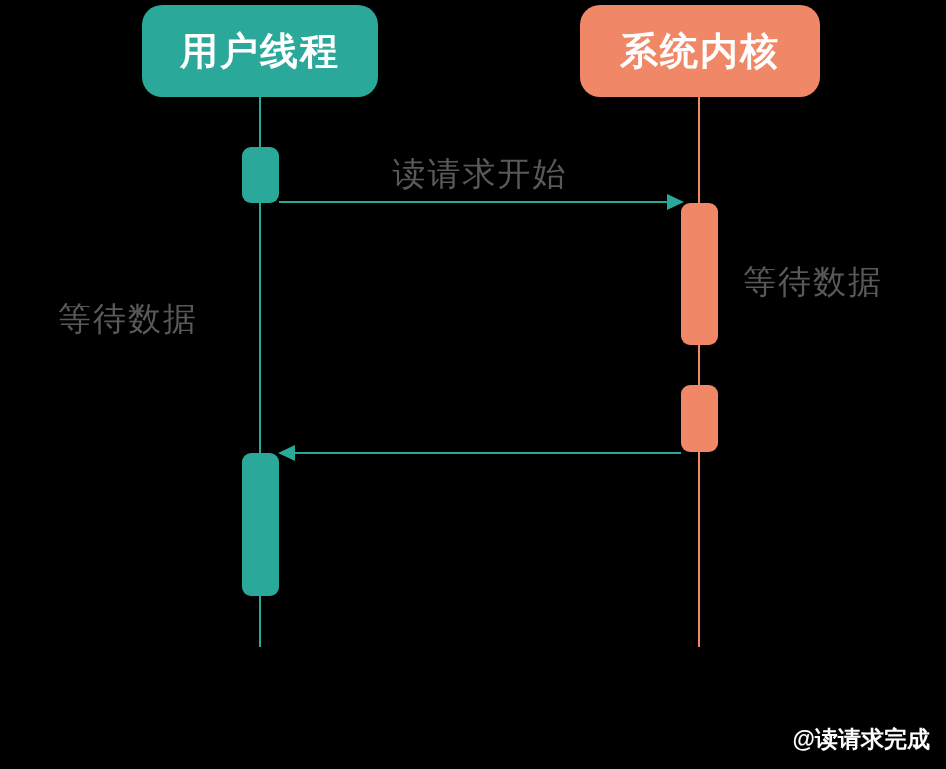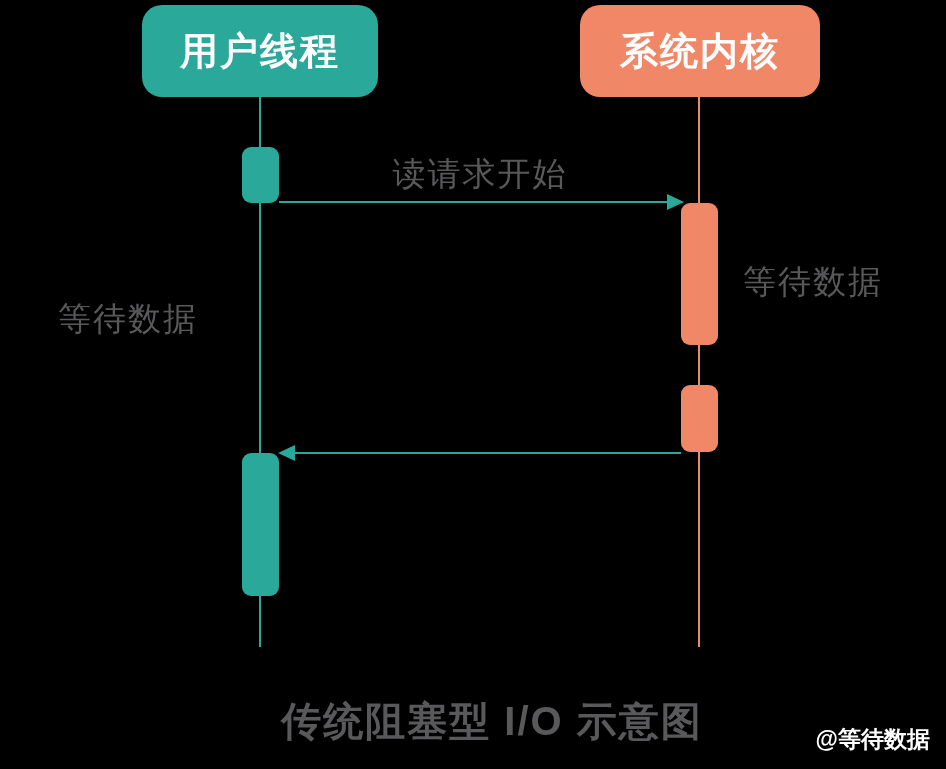--- a/index.html
+++ b/index.html
@@ -140,16 +140,15 @@
   <div class="lbl msg-label-1">读请求开始</div>
   <div class="msg-line msg-line-1"></div>
   <div class="arrowhead arrowhead-right"></div>
 
   <div class="msg-line msg-line-2"></div>
   <div class="arrowhead arrowhead-left"></div>
 
   <div class="lbl side-label-left">等待数据</div>
   <div class="lbl side-label-right">等待数据</div>
 
-  <div class="diagram-title">传统阻塞型 I/O 示意图</div>
-  <div class="watermark">@等待数据</div>
+  <div class="watermark">@读请求完成</div>
 
 </div>
 
 </body></html>

